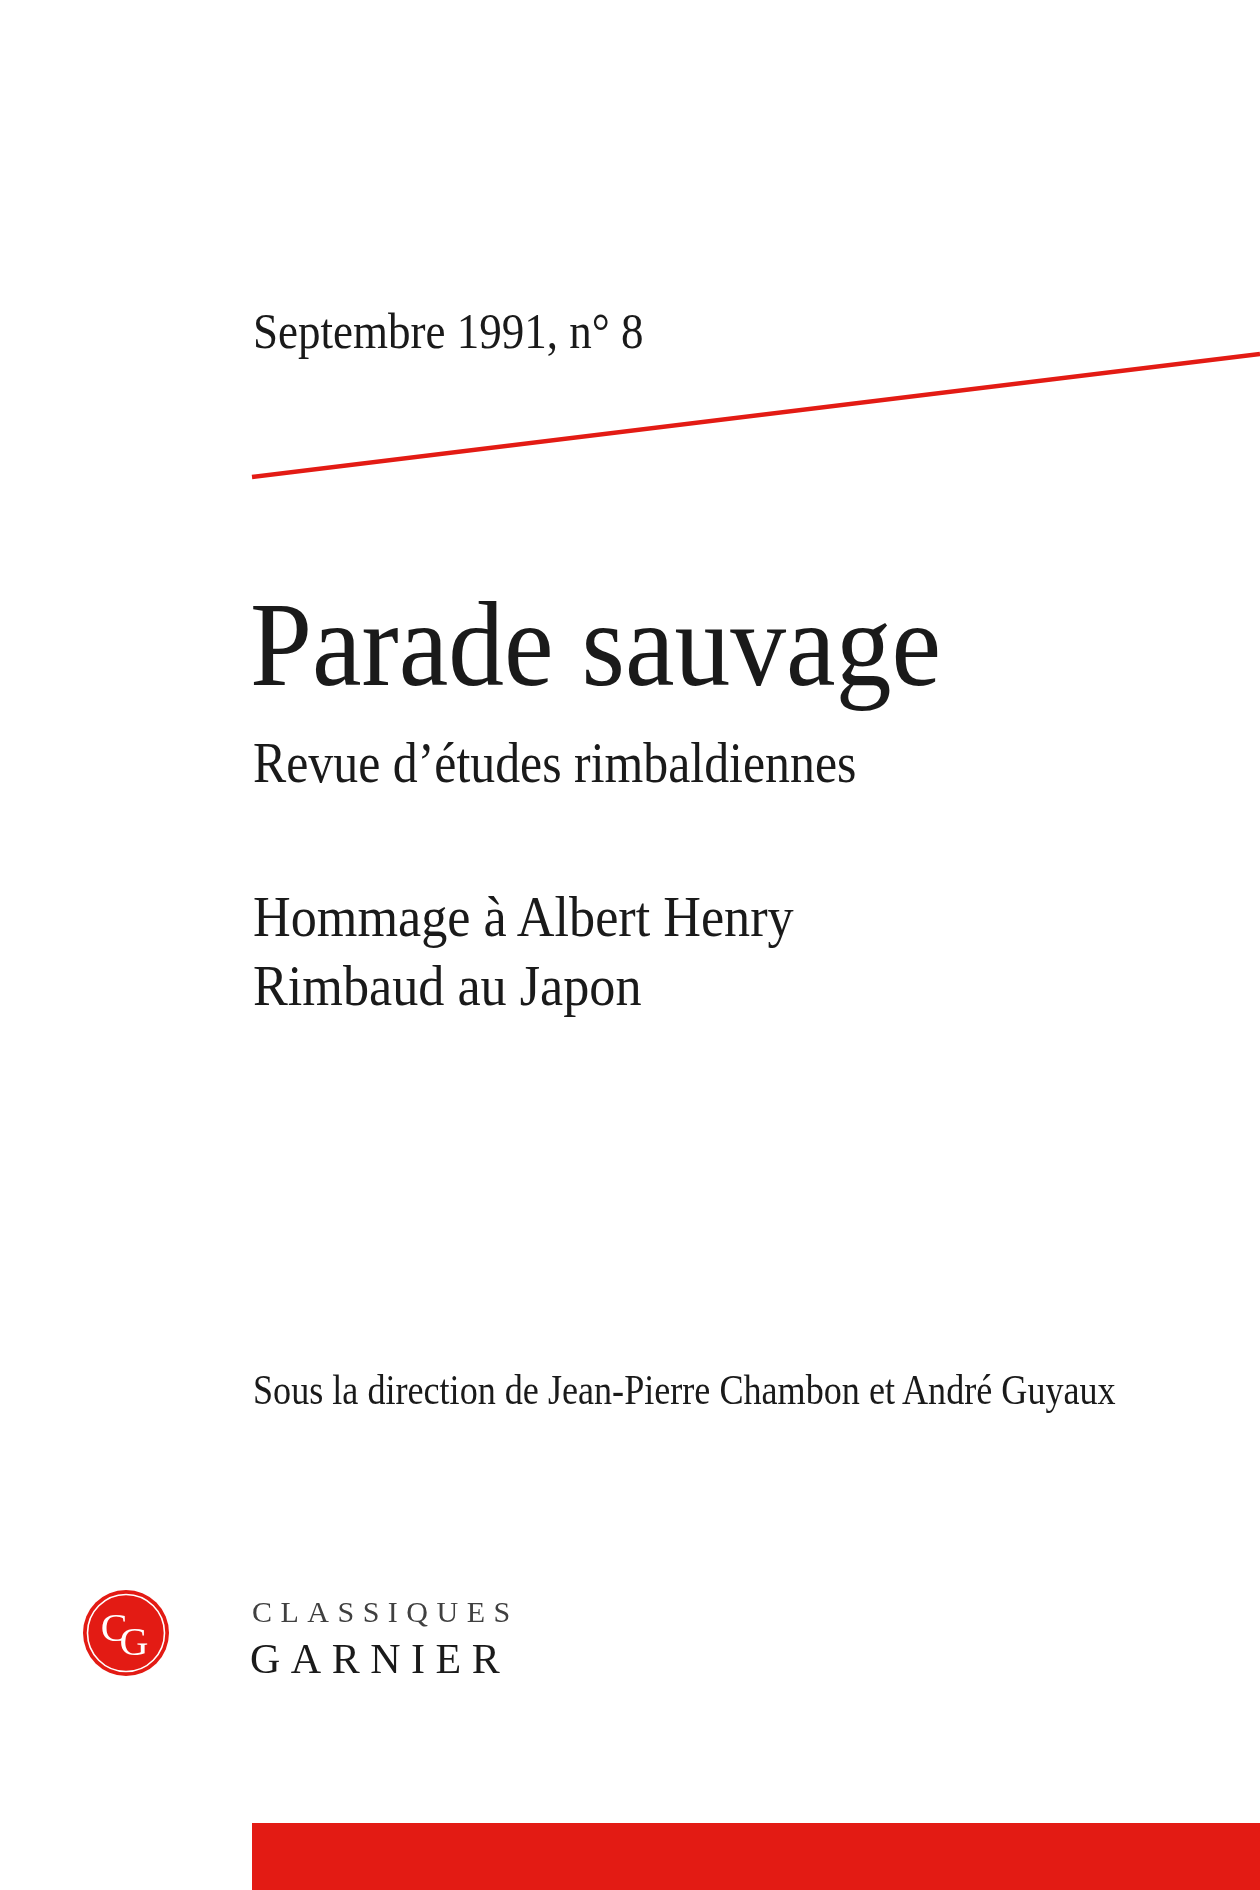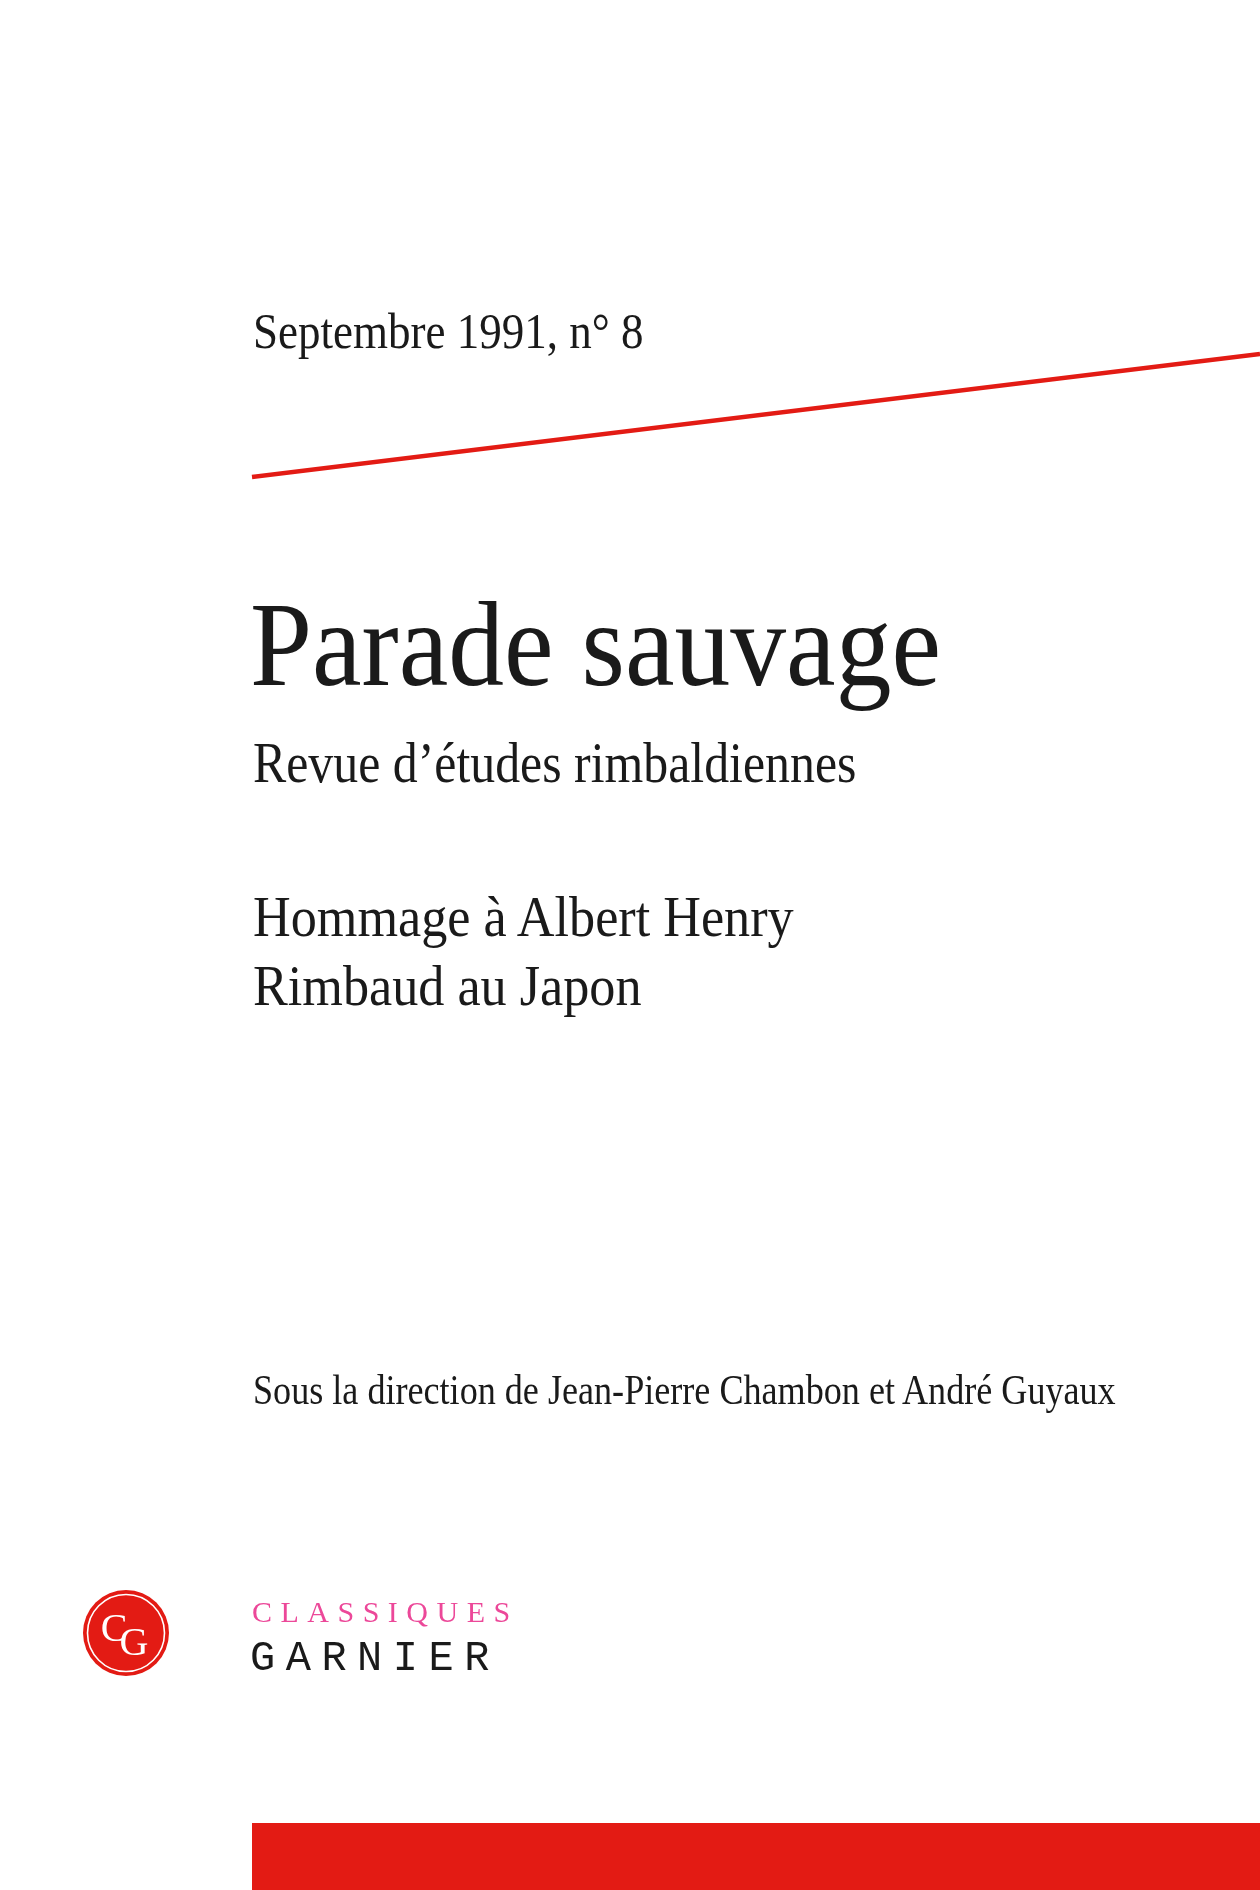--- a/index.html
+++ b/index.html
@@ -7,22 +7,22 @@
   .serif { font-family: "Liberation Serif", "DejaVu Serif", serif; color: #1a1a1a; position: absolute; white-space: nowrap; transform-origin: left bottom; line-height: 1; }
   .issue { left: 253px; top: 306px; font-size: 50px; transform: scaleX(0.9); }
   .title { left: 250px; top: 585px; font-size: 120px; transform: scaleX(0.93); }
   .subtitle { left: 253px; top: 735px; font-size: 56px; transform: scaleX(0.89); }
   .theme1 { left: 253px; top: 888px; font-size: 58px; transform: scaleX(0.9); }
   .theme2 { left: 253px; top: 957px; font-size: 58px; transform: scaleX(0.9); }
   .editors { left: 253px; top: 1369px; font-size: 42px; transform: scaleX(0.86); }
   .redline { position: absolute; left: 0; top: 0; }
   .redbar { position: absolute; left: 252px; top: 1823px; right: 0; bottom: 0; }
   .logo { position: absolute; left: 82px; top: 1589px; width: 88px; height: 88px; }
-  .brand1 { position: absolute; left: 252px; top: 1597px; font-family: "Liberation Serif", "DejaVu Serif", serif; font-size: 30px; letter-spacing: 8.5px; color: #ec4899; line-height: 1; white-space: nowrap; }
-  .brand2 { position: absolute; left: 250px; top: 1638px; font-family: Liberation Mono, monospace; font-size: 42px; letter-spacing: 10.5px; color: #1a1a1a; line-height: 1; white-space: nowrap; }
+  .brand1 { position: absolute; left: 252px; top: 1597px; font-family: "Liberation Serif", "DejaVu Serif", serif; font-size: 30px; letter-spacing: 8.5px; color: #404040; line-height: 1; white-space: nowrap; }
+  .brand2 { position: absolute; left: 250px; top: 1638px; font-family: Liberation Serif, serif; font-size: 42px; letter-spacing: 10.5px; color: #1a1a1a; line-height: 1; white-space: nowrap; }
 </style>
 </head>
 <body>
 
 <svg class="redline" width="1260" height="1890">
   <line x1="252" y1="477" x2="1260" y2="354" stroke="#E31B14" stroke-width="4.5" stroke-linecap="butt"></line>
 </svg>
 
 <div class="serif issue">Septembre 1991, n° 8</div>
 <div class="serif title">Parade sauvage</div>

